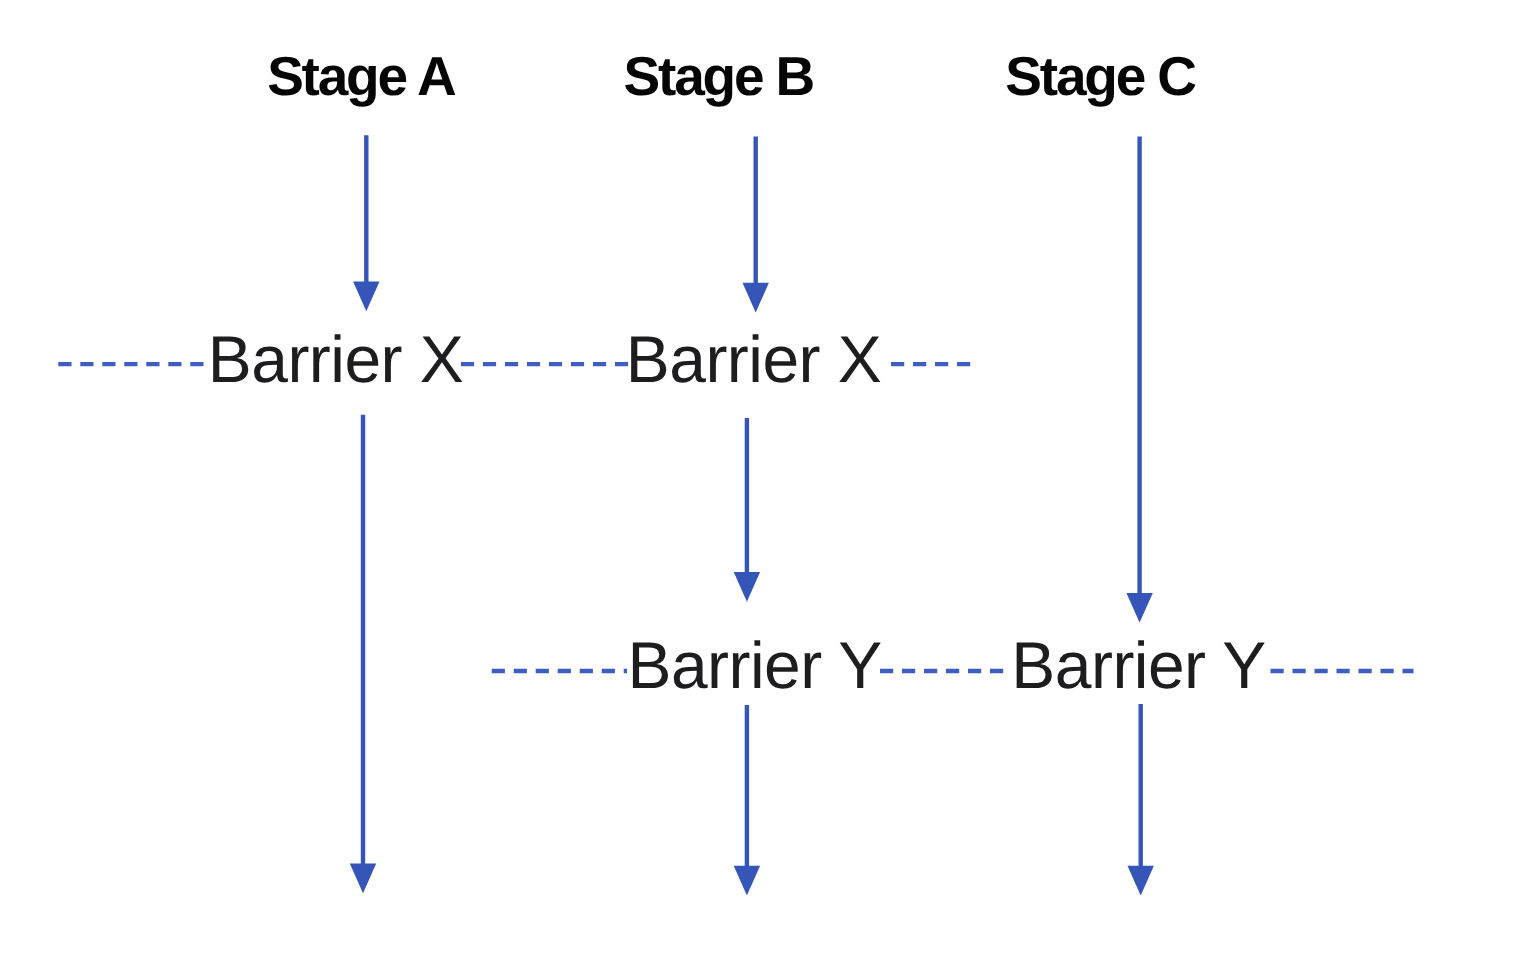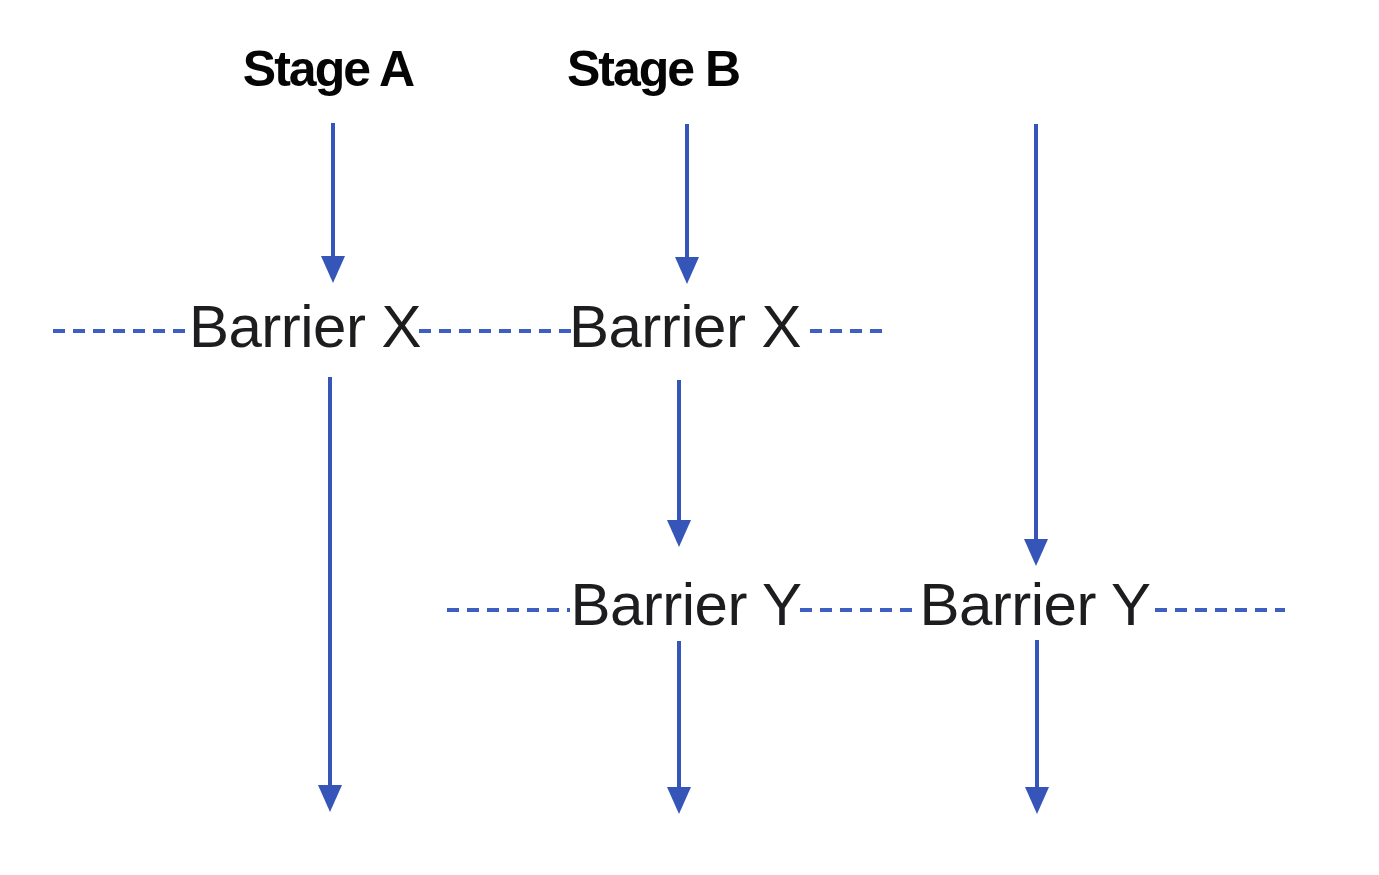--- a/index.html
+++ b/index.html
@@ -99,19 +99,20 @@
       <path class="flow-head" d="M1036,566 L1024,539 L1048,539 Z"></path>
     </g>
     <g>
       <line class="flow-line" x1="1037" y1="640" x2="1037" y2="791"></line>
       <path class="flow-head" d="M1037,814 L1025,787 L1049,787 Z"></path>
     </g>
   </svg>
 
   <div class="stage-label" style="left:178px; top:44px;">Stage A</div>
   <div class="stage-label" style="left:503px; top:44px;">Stage B</div>
+  <div class="stage-label" style="left:850px; top:44px;">Stage C</div>
 
   <div class="barrier-label" style="left:155px; top:303px;">Barrier X</div>
   <div class="barrier-label" style="left:535px; top:303px;">Barrier X</div>
   <div class="barrier-label" style="left:536px; top:581px;">Barrier Y</div>
   <div class="barrier-label" style="left:885px; top:581px;">Barrier Y</div>
 
 </div>
 
 </body></html>

